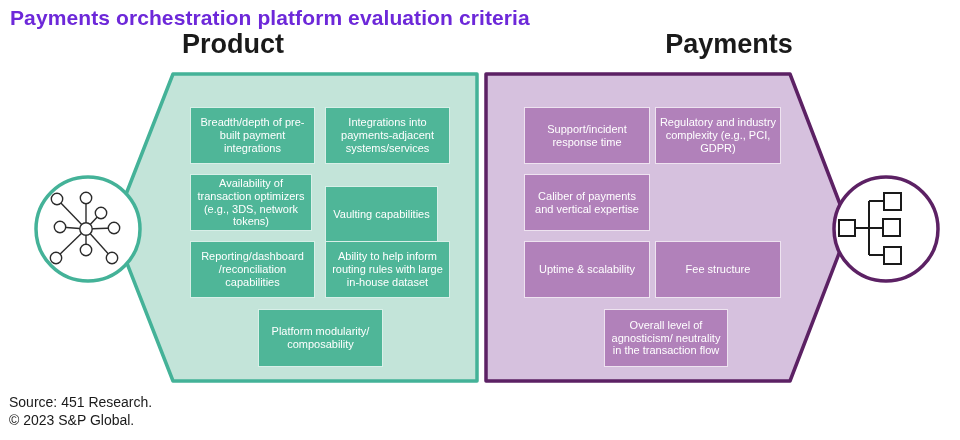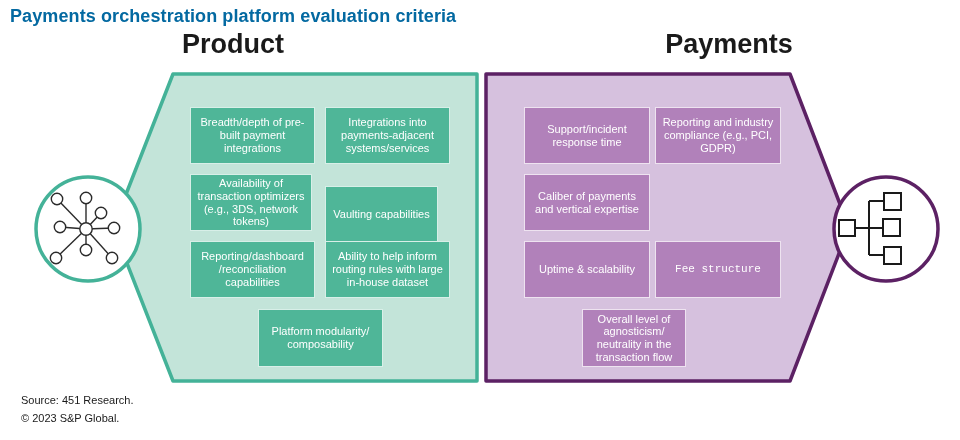--- a/index.html
+++ b/index.html
@@ -3,21 +3,21 @@
 <meta charset="utf-8">
 <style>
   html,body { margin:0; padding:0; background:#ffffff; }
   #stage {
     position:relative; width:960px; height:440px; overflow:hidden;
     background:#ffffff; font-family:"Liberation Sans", sans-serif;
   }
   #bg-svg { position:absolute; left:0; top:0; }
   .page-title {
     position:absolute; left:10px; top:6px;
-    font-size:18px; font-weight:bold; color:#0369a1; letter-spacing:.1px;
+    font-size:21px; font-weight:bold; color:#6d28d9; letter-spacing:.1px;
   }
   .col-header {
     position:absolute; top:29px; transform:translateX(-50%);
     font-size:27px; font-weight:bold; color:#1a1a1a;
   }
   .col-header.product { left:233px; }
   .col-header.service { left:729px; }
   .box {
     position:absolute; box-sizing:border-box;
     display:flex; align-items:center; justify-content:center;
@@ -33,23 +33,23 @@
   .g4 { left:325px; top:174px; width:113px; height:57px;margin-top:12px; }
   .g5 { left:190px; top:241px; width:125px; height:57px; }
   .g6 { left:325px; top:241px; width:125px; height:57px; }
   .g7 { left:258px; top:309px; width:125px; height:58px; }
   
   .s1 { left:524px; top:107px; width:126px; height:57px; }
   .s2 { left:655px; top:107px; width:126px; height:57px; }
   .s3 { left:524px; top:174px; width:126px; height:57px; }
   .s4 { left:655px; top:174px; width:126px; height:57px; }
   .s5 { left:524px; top:241px; width:126px; height:57px; }
-  .s6 { left:655px; top:241px; width:126px; height:57px;font-family:Liberation Mono, monospace; }
-  .s7 { left:582px; top:309px; width:104px; height:58px; }
-  .footer-line { position:absolute; left:21px; font-size:11px; color:#1a1a1a; }
+  .s6 { left:655px; top:241px; width:126px; height:57px; }
+  .s7 { left:604px; top:309px; width:124px; height:58px; }
+  .footer-line { position:absolute; left:9px; font-size:14px; color:#1a1a1a; }
   .footer-source    { top:394px; }
   .footer-copyright { top:412px; }
 </style>
 </head>
 <body>
 
 <div id="stage">
 
   <svg id="bg-svg" width="960" height="440" viewBox="0 0 960 440">
 
@@ -100,21 +100,21 @@
 
   <div class="box green g1">Breadth/depth of pre-built payment integrations</div>
   <div class="box green g2">Integrations into payments-adjacent systems/services</div>
   <div class="box green g3">Availability of transaction optimizers (e.g., 3DS, network tokens)</div>
   <div class="box green g4">Vaulting capabilities</div>
   <div class="box green g5">Reporting/dashboard /reconciliation capabilities</div>
   <div class="box green g6">Ability to help inform routing rules with large in-house dataset</div>
   <div class="box green g7">Platform modularity/ composability</div>
 
   <div class="box purple s1">Support/incident response time</div>
-  <div class="box purple s2">Reporting and industry compliance (e.g., PCI, GDPR)</div>
+  <div class="box purple s2">Regulatory and industry complexity (e.g., PCI, GDPR)</div>
   <div class="box purple s3">Caliber of payments and vertical expertise</div>
   <div class="box purple s5">Uptime &amp; scalability</div>
   <div class="box purple s6">Fee structure</div>
   <div class="box purple s7">Overall level of agnosticism/ neutrality in the transaction flow</div>
 
   <div class="footer-line footer-source">Source: 451 Research.</div>
   <div class="footer-line footer-copyright">© 2023 S&amp;P Global.</div>
 
 </div>
 

